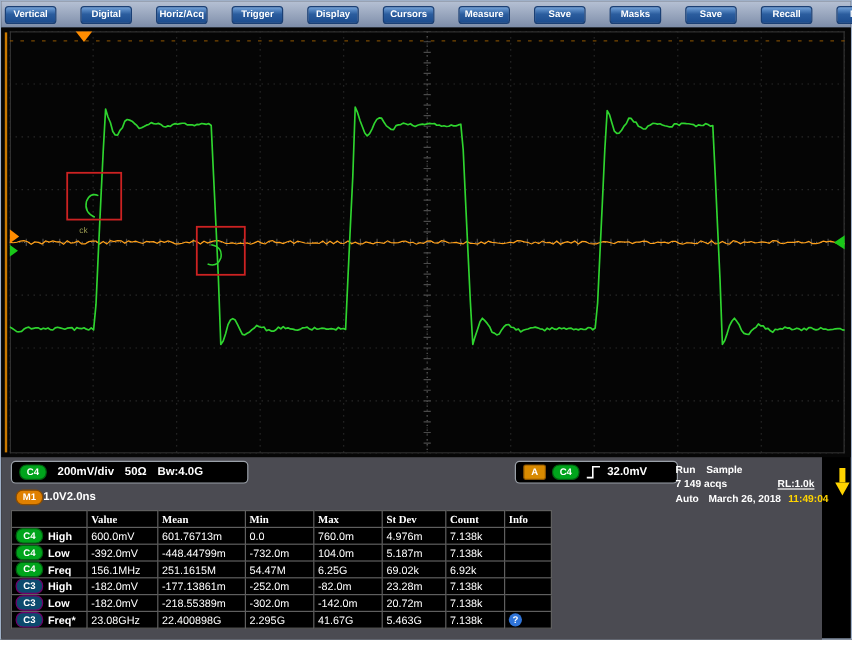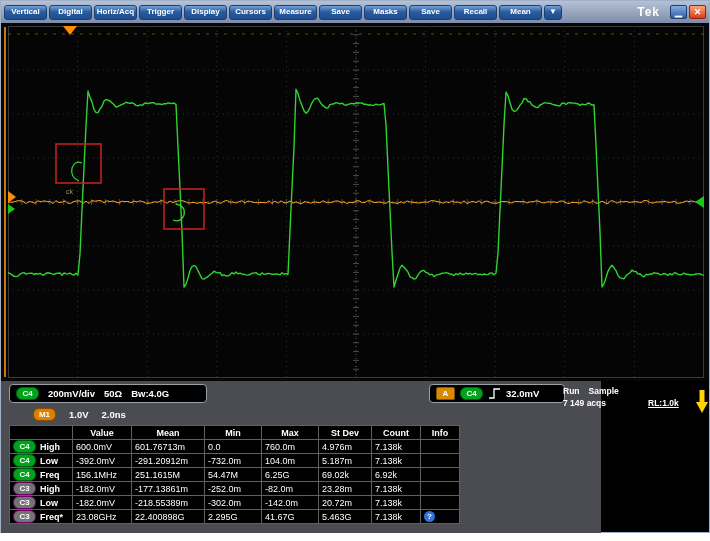--- a/index.html
+++ b/index.html
@@ -1,65 +1,65 @@
 <!DOCTYPE html>
 <html><head>
 <meta charset="utf-8">
 <style>
   html,body{margin:0;padding:0;background:#fff;font-family:"Liberation Sans",sans-serif;}
   .stage{position:relative;width:710px;height:541px;background:#fff;overflow:hidden;}
   .scope{position:absolute;left:0;top:0;width:710px;height:533px;background:#000;border:1px solid #9fb0c8;box-sizing:border-box;}
 
   
   .menubar{position:absolute;left:0;top:0;width:708px;height:22px;
-    background:linear-gradient(#b6c1d4,#7c8ca8);display:flex;align-items:center;gap:2px;
+    background:linear-gradient(#b6c1d4,#7c8ca8);display:flex;align-items:center;gap:20px;
     padding:0 3px;box-sizing:border-box;}
   .mbtn{flex:0 0 auto;width:43px;height:15px;font-size:8px;font-weight:bold;color:#fff;
     background:linear-gradient(#72a2da,#2b5d9e 45%,#1c4c8e);border:1px solid #1a3f74;
     border-radius:3px;padding:0;line-height:12px;font-family:"Liberation Sans",sans-serif;cursor:default;}
   .mbtn.arrow{width:18px;}
   .logo{margin-left:auto;color:#fff;font-weight:bold;font-size:12px;letter-spacing:1px;padding-right:8px;}
   .winbtn{width:17px;height:14px;font-size:9px;line-height:11px;color:#fff;border-radius:2px;
     padding:0;font-weight:bold;font-family:"Liberation Sans",sans-serif;cursor:default;}
   .winbtn.min{background:linear-gradient(#86aee2,#2b5d9e);border:1px solid #1a3f74;}
   .winbtn.close{background:linear-gradient(#ffa371,#d83c1e);border:1px solid #8f2410;}
 
   
   .display{position:absolute;left:0;top:22px;width:708px;height:358px;background:#060606;}
   .oline{position:absolute;left:3px;top:4px;width:2px;height:350px;background:#c87800;}
   #wave{position:absolute;left:7px;top:3px;}
 
   
-  .bottom{position:absolute;left:0;top:380px;width:600px;height:152px;background:#4b4b52;}
+  .bottom{position:absolute;left:0;top:380px;width:684px;height:152px;background:#4b4b52;}
   .box{position:absolute;background:#000;border:1px solid #9aa0a8;border-radius:4px;
     display:flex;align-items:center;padding:0 6px;box-sizing:border-box;color:#fff;
     font-size:9.5px;font-weight:bold;}
   .chbox{left:8px;top:3px;width:198px;height:19px;gap:9px;}
   .trigbox{left:428px;top:3px;width:136px;height:19px;gap:5px;}
-  .m1row{position:absolute;left:12px;top:27px;display:flex;align-items:center;gap:13px;
-    color:#fff;font-size:9.5px;font-weight:bold;margin-left:20px;}
+  .m1row{position:absolute;left:12px;top:27px;display:flex;align-items:center;gap:0;
+    color:#fff;font-size:9.5px;font-weight:bold;}
 
   .badge{display:inline-block;min-width:15px;padding:0 3px;height:11px;line-height:11px;
     border-radius:6px;font-size:8px;font-weight:bold;color:#fff;text-align:center;}
   .bg-c4{background:#00a41c;border:1px solid #006010;}
   .bg-m1{background:#e08000;border:1px solid #8a4c00;}
-  .bg-c3{background:#737373;border:1px solid #700068;}
+  .bg-c3{background:#0c4a6e;border:1px solid #700068;}
   .bg-a{background:#d88a00;border:1px solid #8a5400;border-radius:2px;min-width:11px;}
 
   .acq{position:absolute;left:562px;top:4px;width:146px;color:#fff;font-size:8.5px;font-weight:bold;}
   .acq .r{display:flex;line-height:12px;white-space:nowrap;}
   .ml6{margin-left:6px;} .ml8{margin-left:8px;}
   .ml22{margin-left:9px;} .ml30{margin-left:42px;text-decoration:underline;}
   .yel{color:#ffd400;}
   .yarrow{position:absolute;left:694px;top:8px;}
 
   .mtable{position:absolute;left:8px;top:44px;border-collapse:collapse;background:#000;}
   .mtable td,.mtable th{border:1px solid #5f5f5f;color:#fff;font-size:9px;padding:0 3px;
     height:13px;text-align:left;white-space:nowrap;}
-  .mtable th{font-weight:bold;text-align:center;}
+  .mtable th{font-weight:bold;font-family:Liberation Serif, serif;}
   .namecell{display:flex;align-items:center;gap:4px;}
   .qicon{display:inline-block;width:11px;height:11px;border-radius:50%;background:#2f74d8;
     color:#fff;font-size:8px;line-height:11px;text-align:center;font-weight:bold;}
 </style>
 </head>
 <body>
 
 <div class="stage">
   <div class="scope">
 
@@ -241,20 +241,25 @@
 
       <div class="acq">
         <div class="r">
           <span>Run</span>
           <span class="ml22">Sample</span>
         </div>
         <div class="r">
           <span>7 149 acqs</span>
           <span class="ml30">RL:1.0k</span>
         </div>
+        <div class="r">
+          <span>Auto</span>
+          <span class="ml8">March 26, 2018</span>
+          <span class="ml6 yel">11:49:04</span>
+        </div>
       </div>
 
       <svg class="yarrow" width="14" height="26">
         <rect x="4.5" y="1" width="5" height="12" fill="#ffd400"></rect>
         <polygon points="1,13 13,13 7,24" fill="#ffd400"></polygon>
       </svg>
 
       <table class="mtable">
         <tbody>
             <tr>
@@ -283,21 +288,21 @@
           <td></td>
         </tr>
         <tr>
           <td>
                 <span class="namecell">
                   <span class="badge bg-c4">C4</span>
                   <b>Low</b>
                 </span>
               </td>
           <td>-392.0mV</td>
-          <td>-291.20912m</td>
+          <td>-448.44799m</td>
           <td>-732.0m</td>
           <td>104.0m</td>
           <td>5.187m</td>
           <td>7.138k</td>
           <td></td>
         </tr>
         <tr>
           <td>
                 <span class="namecell">
                   <span class="badge bg-c4">C4</span>

